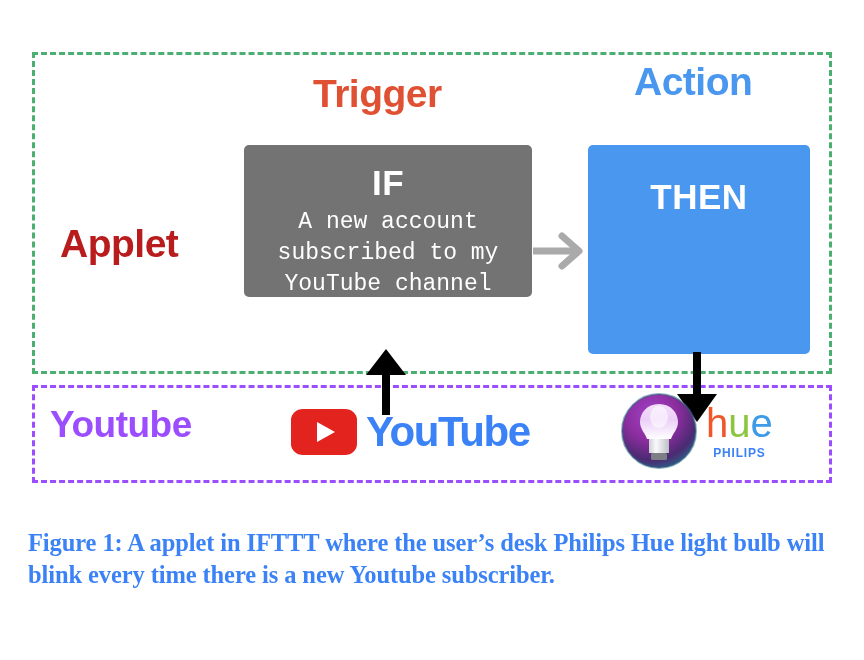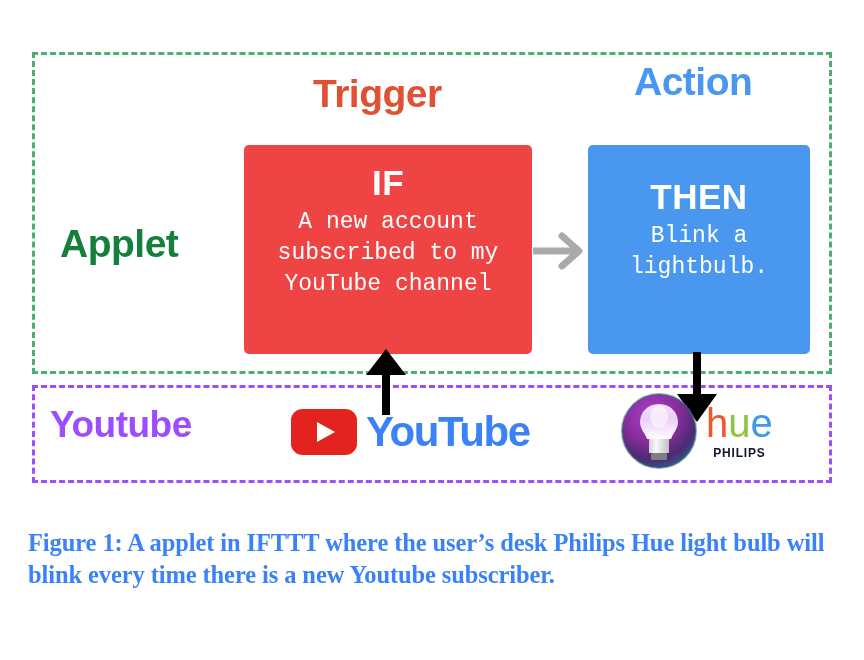--- a/index.html
+++ b/index.html
@@ -39,21 +39,21 @@
   .row-label {
     position: absolute;
     font-weight: bold;
     letter-spacing: -0.5px;
     white-space: nowrap;
   }
   #applet-label {
     left: 60px;
     top: 222px;
     font-size: 39px;
-    color: #15803d;
+    color: #b91c1c;
   }
   #service-label {
     left: 50px;
     top: 404px;
     font-size: 37px;
     color: #9B4DFF;
   }
 
   
   .col-heading {
@@ -83,22 +83,22 @@
     text-align: center;
     display: flex;
     flex-direction: column;
     align-items: center;
     justify-content: flex-start;
   }
   #if-card {
     left: 244px;
     top: 145px;
     width: 288px;
-    height: 209px;
-    background: #ef4444;
+    height: 152px;
+    background: #737373;
     padding-top: 18px;
   }
   #then-card {
     left: 588px;
     top: 145px;
     width: 222px;
     height: 209px;
     background: #4A97F0;
     padding-top: 32px;
   }
@@ -200,21 +200,21 @@
     font-weight: 400;
     letter-spacing: 0px;
     display: flex;
   }
   #hue-wordmark .ltr-h { color: #F0562A; }
   #hue-wordmark .ltr-u { color: #8CC63E; }
   #hue-wordmark .ltr-e { color: #3E9BE8; }
   #philips-wordmark {
     font-size: 12px;
     font-weight: bold;
-    color: #0f172a;
+    color: #3b82f6;
     letter-spacing: 0.8px;
     margin-top: 3px;
   }
 
   
   #figure-caption {
     position: absolute;
     left: 28px;
     top: 527px;
     width: 812px;
@@ -238,21 +238,20 @@
 <div class="col-heading" id="trigger-heading">Trigger</div>
 <div class="col-heading" id="action-heading">Action</div>
 
 <div class="card" id="if-card">
   <div class="card-keyword">IF</div>
   <div class="card-body">A new account subscribed to my YouTube channel</div>
 </div>
 
 <div class="card" id="then-card">
   <div class="card-keyword">THEN</div>
-  <div class="card-body">Blink a lightbulb.</div>
 </div>
 
 <svg id="flow-arrow-right" viewBox="0 0 56 46">
   <line x1="0" y1="23" x2="44" y2="23" stroke="#AAAAAA" stroke-width="7"></line>
   <polyline points="29,8 46,23 29,38" fill="none" stroke="#AAAAAA" stroke-width="7" stroke-linecap="round" stroke-linejoin="round"></polyline>
 </svg>
 
 <svg id="flow-arrow-up" viewBox="0 0 48 66">
   <line x1="24" y1="66" x2="24" y2="12" stroke="#000000" stroke-width="8"></line>
   <polygon points="24,0 44,26 4,26" fill="#000000"></polygon>

